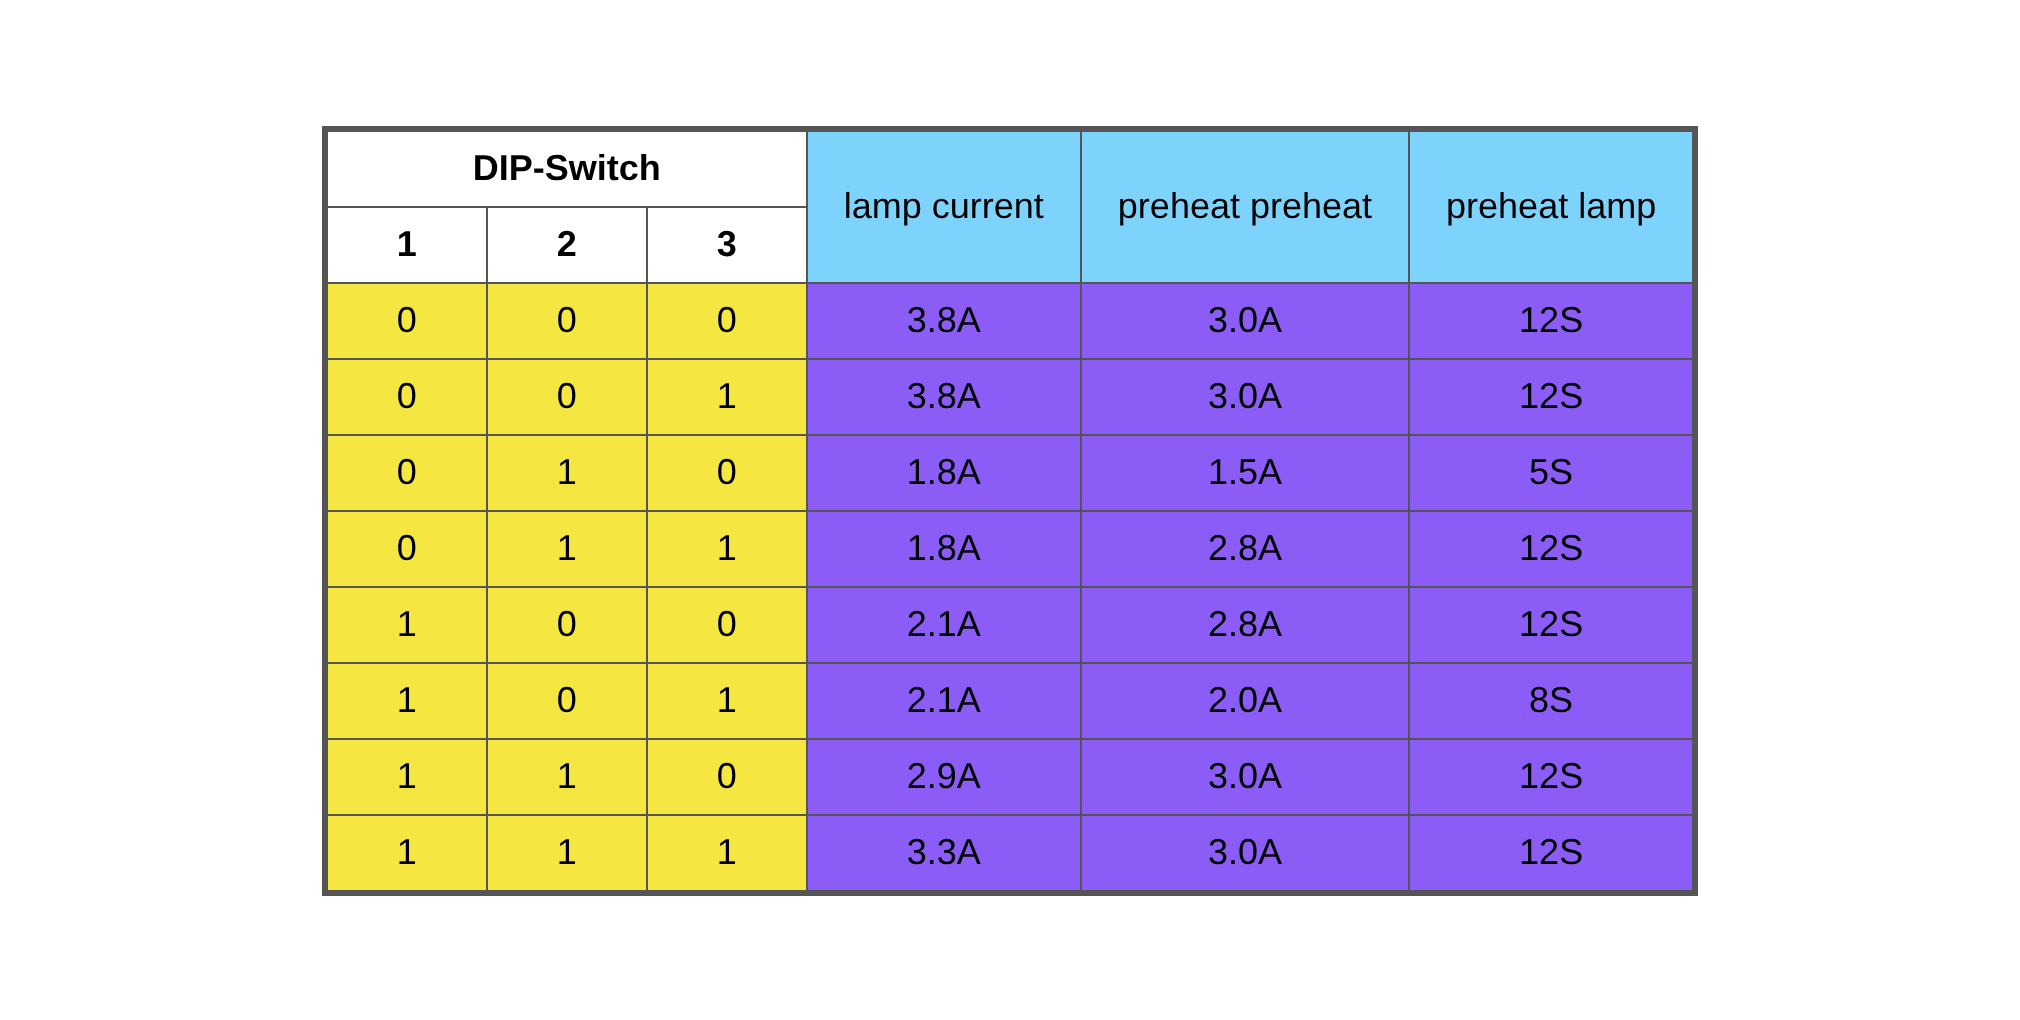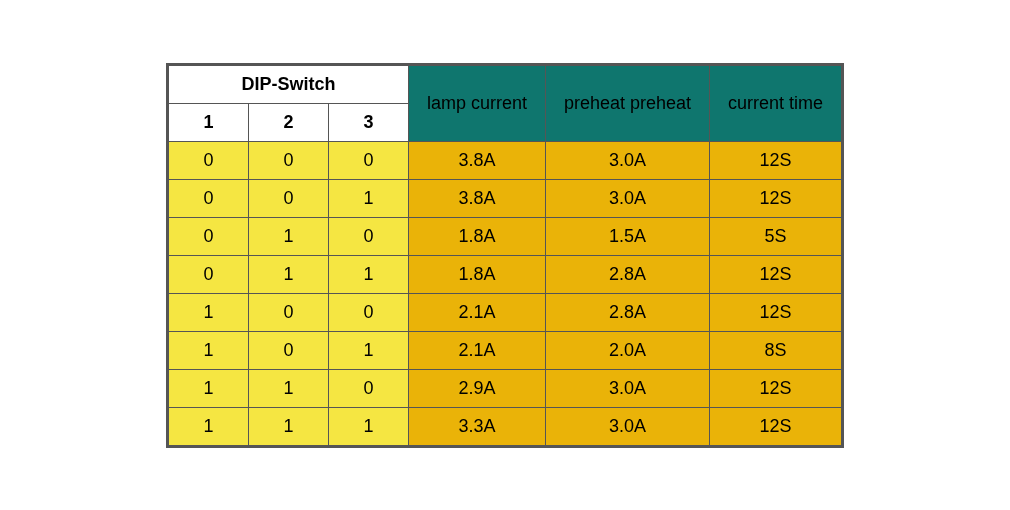--- a/index.html
+++ b/index.html
@@ -28,51 +28,51 @@
     }
 
     th, td {
       border: 1px solid #555;
       padding: 8px 18px;
       text-align: center;
       min-width: 80px;
     }
 
     .header-main {
-      background: #0f766e;
+      background: #7dd3fc;
       font-weight: normal;
     }
 
     .sub-header {
       background: #ffffff;
     }
 
     .yellow-cell {
       background: #f5e642;
     }
 
     .white-cell {
-      background: #eab308;
+      background: #8b5cf6;
     }
 
     .dip-header-cell {
       background: #ffffff;
     }
   </style>
 </head>
 <body>
 
 <div class="table-container">
   <table>
     <thead>
       <tr>
         <th colspan="3" class="dip-header-cell">DIP-Switch</th>
         <th rowspan="2" class="header-main">lamp current</th>
         <th rowspan="2" class="header-main">preheat preheat</th>
-        <th rowspan="2" class="header-main">current time</th>
+        <th rowspan="2" class="header-main">preheat lamp</th>
       </tr>
       <tr>
         <th class="sub-header">1</th>
         <th class="sub-header">2</th>
         <th class="sub-header">3</th>
       </tr>
     </thead>
     <tbody id="table-body">
     <tr>
           <td class="yellow-cell">0</td>

